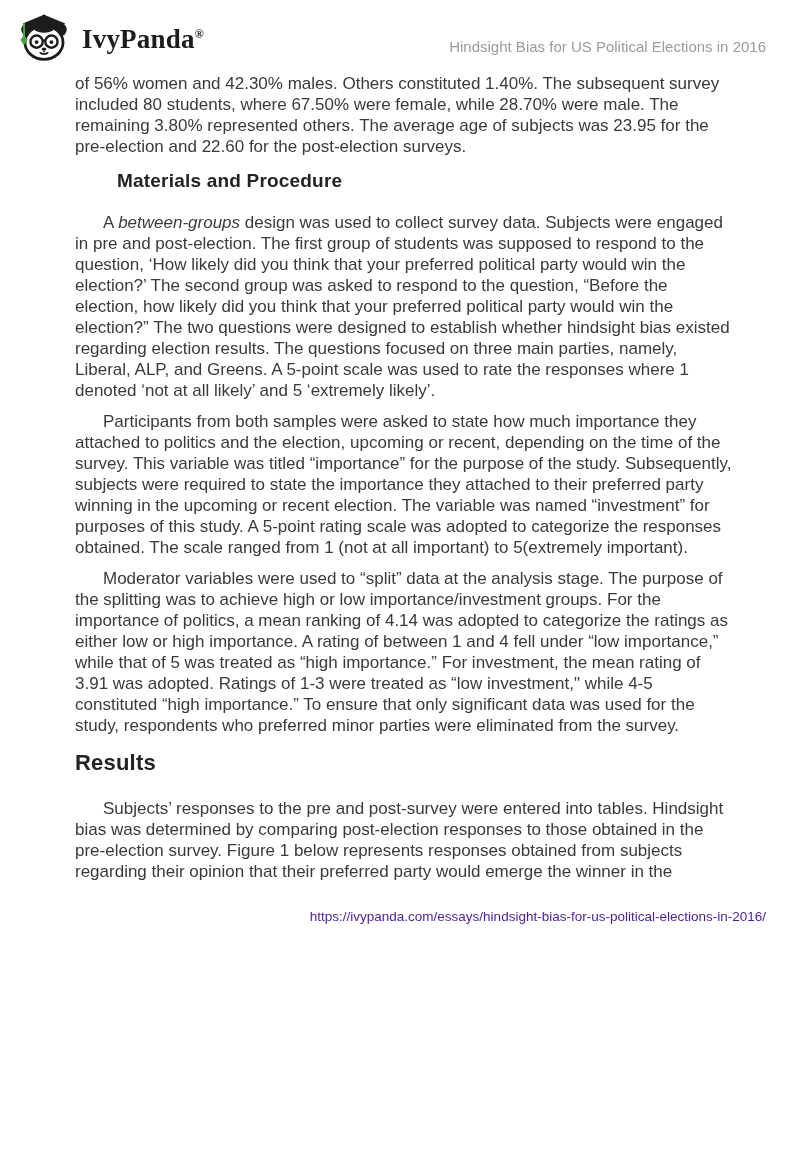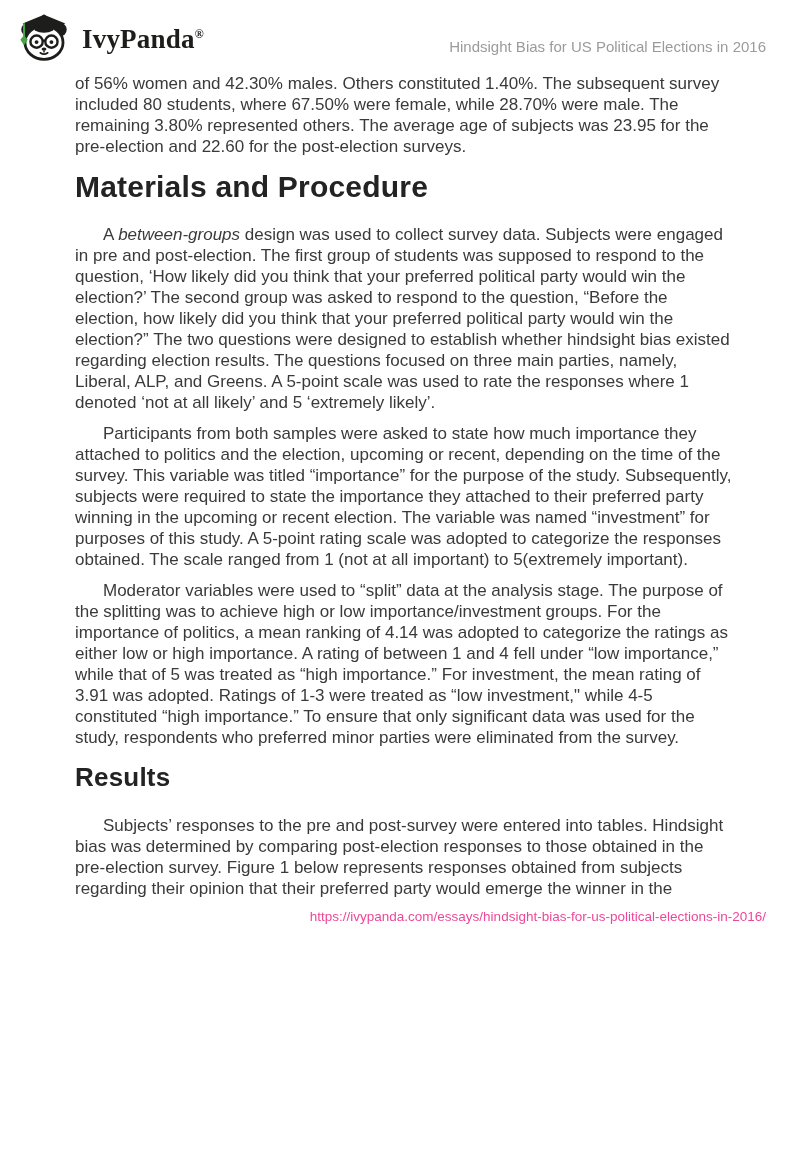--- a/index.html
+++ b/index.html
@@ -43,42 +43,43 @@
   .main { padding: 13px 65px 0 75px; }
   .main p {
     font-size: 17px;
     line-height: 21px;
     margin-bottom: 10px;
     color: #3a3a3a;
   }
   .main p.indent { text-indent: 28px; }
   .em { font-style: italic; }
   h2.section-heading {
-    font-size: 30px;
+    font-size: 19px;
     font-weight: 700;
     color: #232323;
     margin-top: 13px;
     margin-bottom: 20px;
     letter-spacing: 0.2px;
+    margin-left: 42px;
   }
   h1.section-heading {
-    font-size: 26px;
+    font-size: 22px;
     font-weight: 700;
     color: #232323;
     margin-top: 14px;
     margin-bottom: 22px;
     letter-spacing: 0.2px;
   }
   
   .footer-url {
     position: absolute;
     right: 34px;
     bottom: 12px;
     font-size: 13.5px;
-    color: #ec4899;
+    color: #4c1d95;
     text-decoration: none;
   }
 </style>
 </head>
 <body>
 
 <div class="page">
 
   <div class="header">
     <div class="logo">

